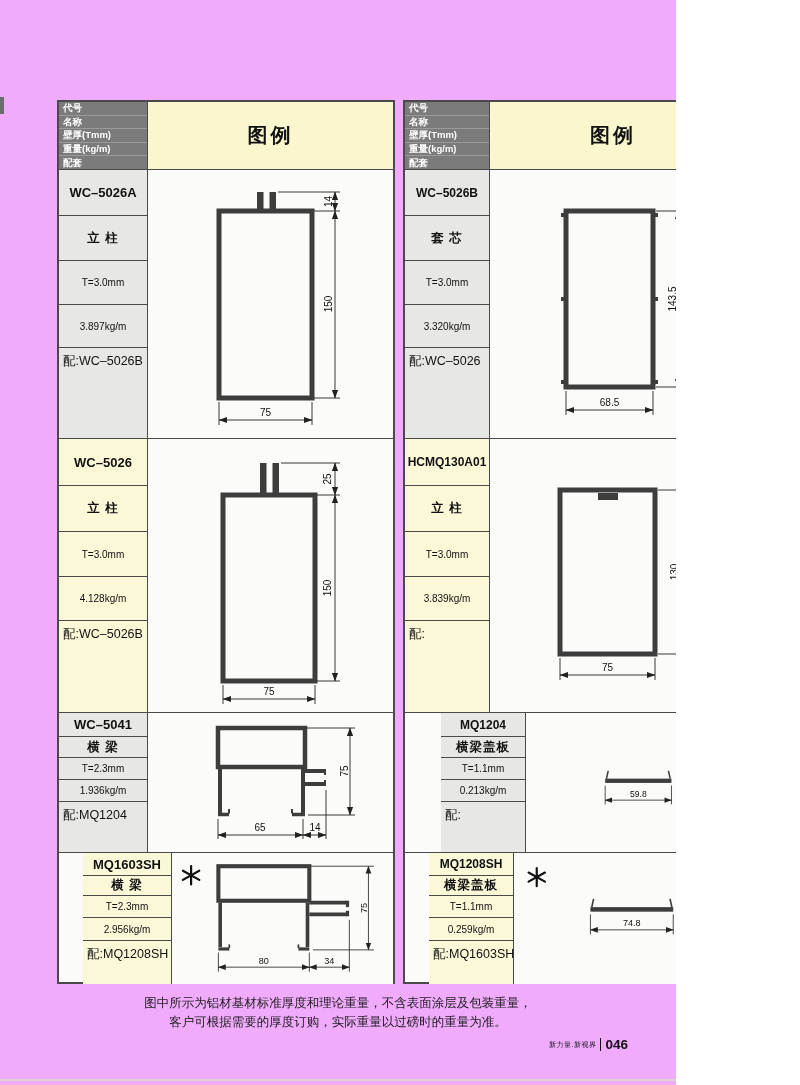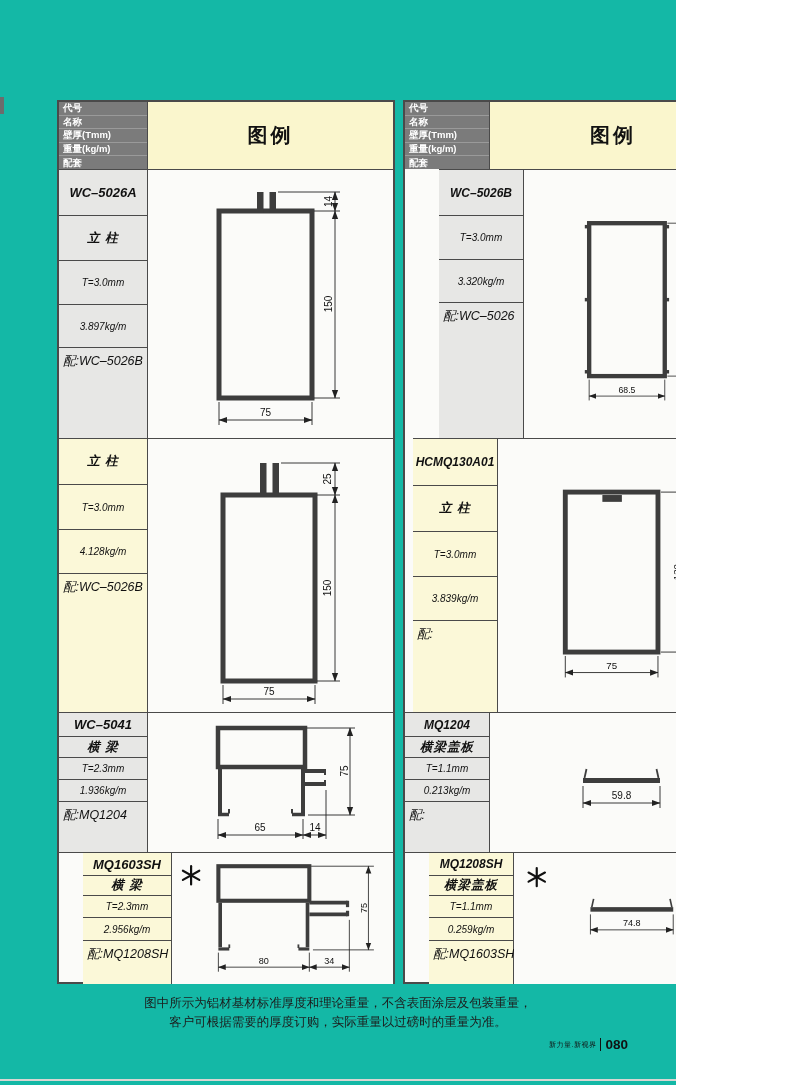--- a/index.html
+++ b/index.html
@@ -1,31 +1,31 @@
 <!DOCTYPE html>
 <html><head>
 <meta charset="utf-8">
 <style>
   html,body{margin:0;padding:0;}
-  .page{position:relative;width:676px;height:1085px;background:#14b8a6;font-family:"Liberation Sans",sans-serif;overflow:hidden;}
+  .page{position:relative;width:676px;height:1085px;background:#f0abfc;font-family:"Liberation Sans",sans-serif;overflow:hidden;}
   .scan-mark{position:absolute;left:0;top:97px;width:4px;height:17px;background:#6c6c6c;}
   .ptable{position:absolute;top:100px;height:884px;border:2px solid #4a4a4a;background:#fbfbf9;display:flex;flex-direction:column;box-sizing:border-box;}
   .t-left{left:57px;width:338px;}
   .t-right{left:403px;width:335px;}
   .thead{display:flex;height:67px;flex:none;}
   .thead-labels{display:flex;flex-direction:column;background:#7b7b7b;border-right:1.5px solid #4a4a4a;box-sizing:border-box;}
   .t-left .thead-labels,.t-left .labels{width:89px;flex:none;}
   .t-right .thead-labels,.t-right .labels{width:85px;flex:none;}
   .hrow{flex:1;color:#ffffff;font-weight:bold;font-size:9.5px;line-height:12px;padding-left:4px;border-bottom:1px solid #9a9a9a;box-sizing:border-box;display:flex;align-items:center;}
   .hrow:last-child{border-bottom:none;}
   .thead-legend{flex:1;background:#faf6cd;display:flex;align-items:center;justify-content:center;font-weight:bold;font-size:20px;letter-spacing:3px;color:#111;}
   .prow{display:flex;border-top:1.5px solid #4a4a4a;flex:none;}
   .prow.last{flex:1;padding-left:24px;}
   .labels{display:flex;flex-direction:column;border-right:1.5px solid #4a4a4a;box-sizing:border-box;}
-  .cell{border-bottom:1px solid #4a4a4a;box-sizing:border-box;display:flex;align-items:center;justify-content:center;color:#111;flex:none;font-style:italic;}
+  .cell{border-bottom:1px solid #4a4a4a;box-sizing:border-box;display:flex;align-items:center;justify-content:center;color:#111;flex:none;}
   .cell.code{font-weight:bold;font-size:13px;}
   .t-right .cell.code{font-size:12px;}
   .cell.name{font-weight:bold;font-size:12.5px;letter-spacing:1px;}
   .cell.thick,.cell.weight{font-size:10px;}
   .cell.match{border-bottom:none;flex:1;align-items:flex-start;justify-content:flex-start;padding:5px 2px 0 4px;font-size:12.5px;}
   .gray .cell{background:#e7e7e5;}
   .yellow .cell{background:#fbf8d8;}
   .diagram{flex:1;background:#fbfbf9;display:flex;align-items:center;justify-content:center;overflow:hidden;}
   .pf{stroke:#3d3d3d;fill:none;}
   .fillp{fill:#3d3d3d;stroke:none;}
@@ -88,20 +88,21 @@
             <line class="el" x1="163" y1="230" x2="163" y2="253"></line>
             <line class="dl" x1="70" y1="248" x2="163" y2="248" marker-start="url(#a1)" marker-end="url(#a1)"></line>
             <text class="dt" x="116.5" y="244" text-anchor="middle">75</text>
           </g>
         </svg>
       </div>
     </div>
 
     <div class="prow" style="height:273px;">
       <div class="labels yellow">
+        <div class="cell code" style="height:47px">WC–5026</div>
         <div class="cell name" style="height:46px">立 柱</div>
         <div class="cell thick" style="height:45px">T=3.0mm</div>
         <div class="cell weight" style="height:44px">4.128kg/m</div>
         <div class="cell match">配:WC–5026B</div>
       </div>
       <div class="diagram">
         <svg width="243" height="269" viewBox="0 0 243 269">
           <defs>
               <marker id="a2" viewBox="0 0 10 10" refX="9" refY="5" markerWidth="9" markerHeight="9" orient="auto-start-reverse" markerUnits="userSpaceOnUse">
                 <path d="M0,1.5 L9.5,5 L0,8.5 z" fill="#222"></path>
@@ -230,23 +231,24 @@
       <div class="thead-labels">
         <div class="hrow">代号</div>
         <div class="hrow">名称</div>
         <div class="hrow">壁厚(Tmm)</div>
         <div class="hrow">重量(kg/m)</div>
         <div class="hrow">配套</div>
       </div>
       <div class="thead-legend">图例</div>
     </div>
 
-    <div class="prow" style="height:268px;margin-left:34px;">
+    <div class="prow" style="height:268px;">
       <div class="labels gray">
         <div class="cell code" style="height:46px">WC–5026B</div>
+        <div class="cell name" style="height:45px">套 芯</div>
         <div class="cell thick" style="height:44px">T=3.0mm</div>
         <div class="cell weight" style="height:43px">3.320kg/m</div>
         <div class="cell match">配:WC–5026</div>
       </div>
       <div class="diagram">
         <svg width="244" height="264" viewBox="0 0 244 264">
           <defs>
               <marker id="a5" viewBox="0 0 10 10" refX="9" refY="5" markerWidth="9" markerHeight="9" orient="auto-start-reverse" markerUnits="userSpaceOnUse">
                 <path d="M0,1.5 L9.5,5 L0,8.5 z" fill="#222"></path>
               </marker>
@@ -267,21 +269,21 @@
             <text class="dt" x="181" y="131" transform="rotate(-90 181 127)" text-anchor="middle">143.5</text>
             <line class="el" x1="75" y1="219" x2="75" y2="243"></line>
             <line class="el" x1="162" y1="219" x2="162" y2="243"></line>
             <line class="dl" x1="75" y1="238" x2="162" y2="238" marker-start="url(#a5)" marker-end="url(#a5)"></line>
             <text class="dt" x="118.5" y="234" text-anchor="middle">68.5</text>
           </g>
         </svg>
       </div>
     </div>
 
-    <div class="prow" style="height:273px;margin-left:8px;">
+    <div class="prow" style="height:273px;">
       <div class="labels yellow">
         <div class="cell code" style="height:47px">HCMQ130A01</div>
         <div class="cell name" style="height:46px">立 柱</div>
         <div class="cell thick" style="height:45px">T=3.0mm</div>
         <div class="cell weight" style="height:44px">3.839kg/m</div>
         <div class="cell match">配:</div>
       </div>
       <div class="diagram">
         <svg width="244" height="269" viewBox="0 0 244 269">
           <defs>
@@ -300,21 +302,21 @@
             <text class="dt" x="183" y="135" transform="rotate(-90 183 131)" text-anchor="middle">130</text>
             <line class="el" x1="69" y1="217" x2="69" y2="239"></line>
             <line class="el" x1="164" y1="217" x2="164" y2="239"></line>
             <line class="dl" x1="69" y1="234" x2="164" y2="234" marker-start="url(#a6)" marker-end="url(#a6)"></line>
             <text class="dt" x="116.5" y="230" text-anchor="middle">75</text>
           </g>
         </svg>
       </div>
     </div>
 
-    <div class="prow" style="height:139px;">
+    <div class="prow" style="height:139px;padding-left:36px;">
       <div class="labels gray">
         <div class="cell code" style="height:24px">MQ1204</div>
         <div class="cell name" style="height:21px">横梁盖板</div>
         <div class="cell thick" style="height:22px">T=1.1mm</div>
         <div class="cell weight" style="height:22px">0.213kg/m</div>
         <div class="cell match">配:</div>
       </div>
       <div class="diagram">
         <svg width="244" height="135" viewBox="0 0 244 135">
           <defs>
@@ -373,17 +375,17 @@
     </div>
   </div>
 
   <div class="footnote">
     <div>图中所示为铝材基材标准厚度和理论重量，不含表面涂层及包装重量，</div>
     <div>客户可根据需要的厚度订购，实际重量以过磅时的重量为准。</div>
   </div>
 
   <div class="footer">
     <span class="footer-brand">新力量.新视界</span>
-    <span class="footer-page">080</span>
+    <span class="footer-page">046</span>
   </div>
 
   <div class="bottom-line"></div>
 </div>
 
 </body></html>

